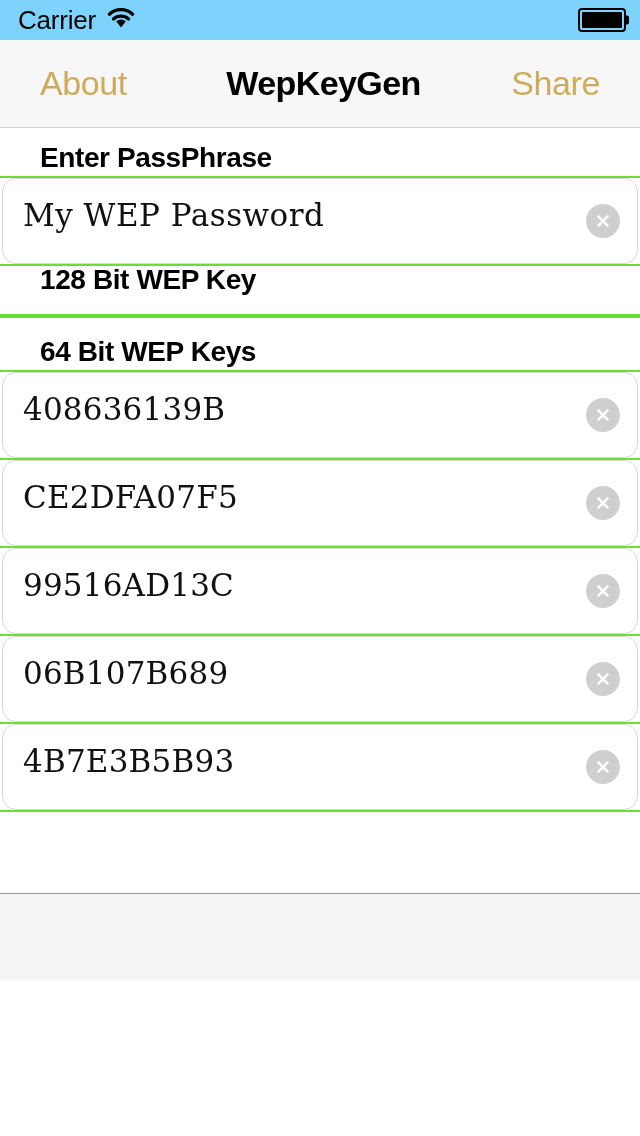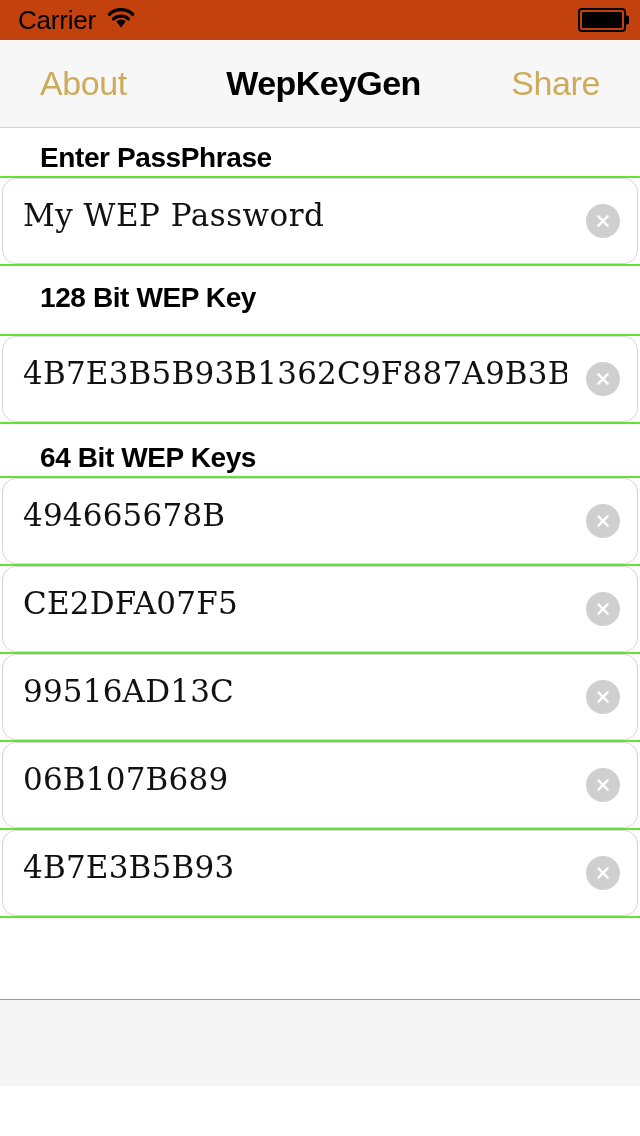--- a/index.html
+++ b/index.html
@@ -11,21 +11,21 @@
     height: 1136px;
     background: #ffffff;
     font-family: "Liberation Sans", sans-serif;
     overflow: hidden;
     position: relative;
   }
 
   
   .status-bar {
     height: 40px;
-    background: #c2410c;
+    background: #7dd3fc;
     display: flex;
     align-items: center;
     position: relative;
     padding: 0 18px;
     box-sizing: border-box;
   }
   .status-left {
     display: flex;
     align-items: center;
     gap: 10px;
@@ -237,42 +237,32 @@
       <div class="field-box">
         <div class="field-text">My WEP Password</div>
       </div>
       <button class="clear-btn">
         <svg width="22" height="22" viewBox="0 0 22 22">
           <path d="M6.4 6.4 L15.6 15.6 M15.6 6.4 L6.4 15.6" stroke="#ffffff" stroke-width="2.4" stroke-linecap="round"></path>
         </svg>
       </button>
     </div>
     <div class="sep"></div>
-    <div class="gap" style="height: 68px; display: flex; align-items: center;">
+    <div class="gap" style="height: 48px; display: flex; align-items: flex-start;">
       <div class="section-label">128 Bit WEP Key</div>
     </div>
     <div class="sep"></div>
-    <div class="field-row">
-      <div class="field-box">
-        <div class="field-text mono-key">4B7E3B5B93B1362C9F887A9B3B</div>
-      </div>
-      <button class="clear-btn">
-        <svg width="22" height="22" viewBox="0 0 22 22">
-          <path d="M6.4 6.4 L15.6 15.6 M15.6 6.4 L6.4 15.6" stroke="#ffffff" stroke-width="2.4" stroke-linecap="round"></path>
-        </svg>
-      </button>
-    </div>
     <div class="sep"></div>
     <div class="gap" style="height: 52px; display: flex; align-items: flex-end;">
       <div class="section-label">64 Bit WEP Keys</div>
     </div>
     <div class="sep"></div>
     <div class="field-row">
       <div class="field-box">
-        <div class="field-text mono-key">494665678B</div>
+        <div class="field-text mono-key">408636139B</div>
       </div>
       <button class="clear-btn">
         <svg width="22" height="22" viewBox="0 0 22 22">
           <path d="M6.4 6.4 L15.6 15.6 M15.6 6.4 L6.4 15.6" stroke="#ffffff" stroke-width="2.4" stroke-linecap="round"></path>
         </svg>
       </button>
     </div>
     <div class="sep"></div>
     <div class="field-row">
       <div class="field-box">

